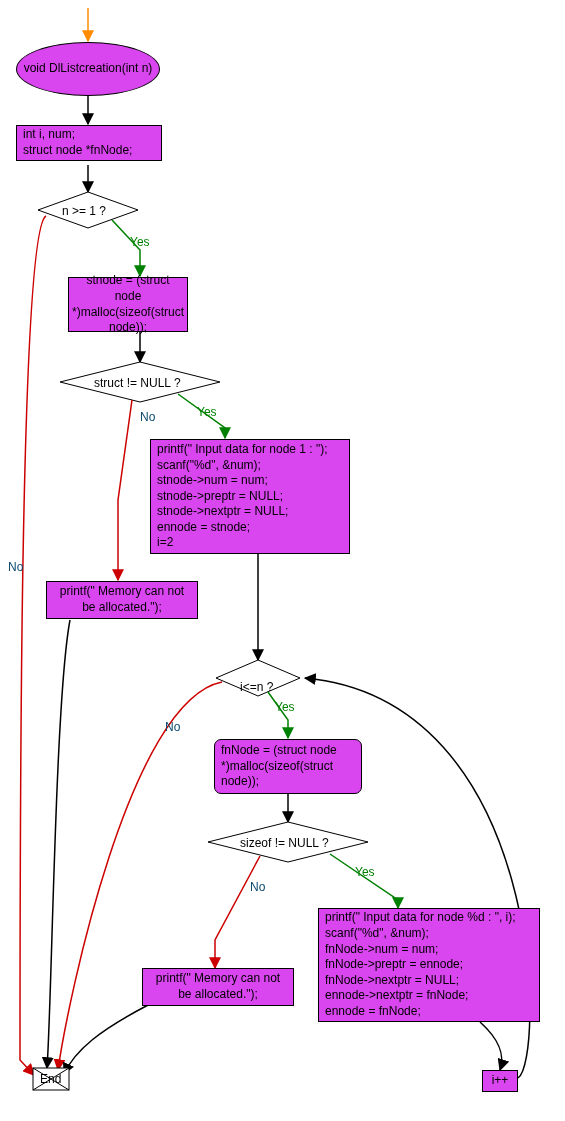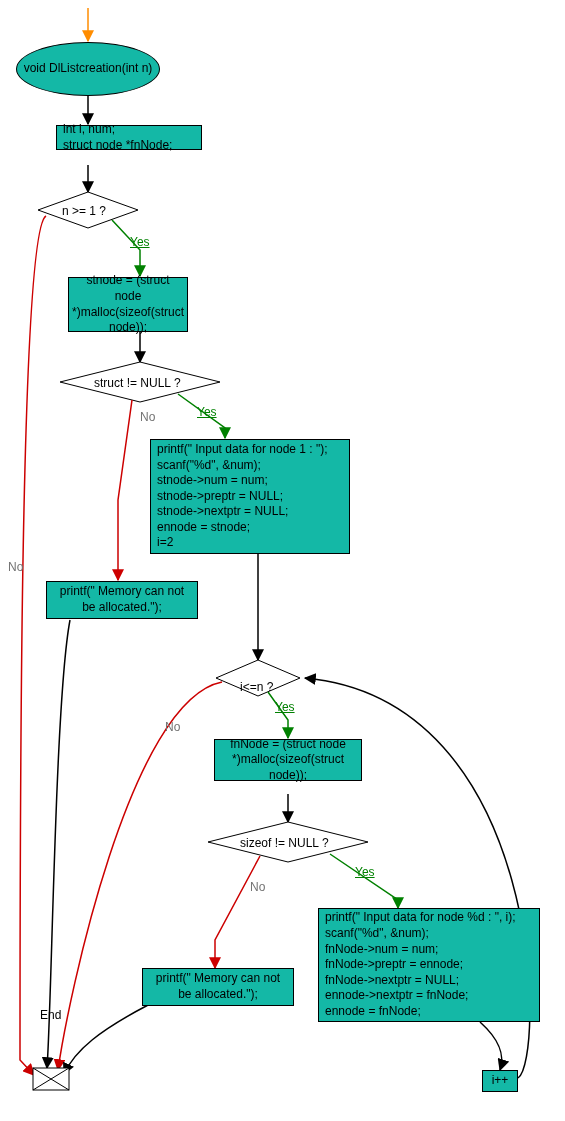--- a/index.html
+++ b/index.html
@@ -16,21 +16,21 @@
   }
   svg {
     position: absolute;
     top: 0; left: 0;
     width: 565px;
     height: 1121px;
     pointer-events: none;
   }
   .node {
     position: absolute;
-    background: #14b8a6;
+    background: #d946ef;
     text-align: center;
     display: flex;
     align-items: center;
     justify-content: center;
     padding: 4px 6px;
     line-height: 1.3;
   }
   .rect {
     border: 1px solid #000;
     text-align: left;
@@ -45,22 +45,22 @@
     text-align: center;
     line-height: 1.3;
     white-space: nowrap;
   }
   .label {
     position: absolute;
     background: transparent;
     font-size: 12px;
     white-space: nowrap;
   }
-  .yes { color: #008000; text-decoration: underline; }
-  .no  { color: #737373; }
+  .yes { color: #008000; }
+  .no  { color: #0c4a6e; }
 </style>
 </head>
 <body>
 
 <svg viewBox="0 0 565 1121">
   <defs>
     <marker id="arr-black" viewBox="0 0 10 10" refX="9" refY="5" markerWidth="8" markerHeight="8" orient="auto">
       <path d="M0,0 L10,5 L0,10 z" fill="#000"></path>
     </marker>
     <marker id="arr-green" viewBox="0 0 10 10" refX="9" refY="5" markerWidth="8" markerHeight="8" orient="auto">
@@ -120,21 +120,21 @@
 
   <rect x="33" y="1068" width="36" height="22" fill="#fff" stroke="#000"></rect>
   <line x1="33" y1="1068" x2="69" y2="1090" stroke="#000"></line>
   <line x1="69" y1="1068" x2="33" y2="1090" stroke="#000"></line>
 </svg>
 
 <div class="node ellipse" style="left:16px; top:42px; width:144px; height:54px;">
   <span>void DlListcreation(int n)</span>
 </div>
 
-<div class="node rect" style="left:16px; top:125px; width:146px; height:25px; white-space:pre-line;margin-left:40px;">
+<div class="node rect" style="left:16px; top:125px; width:146px; height:36px; white-space:pre-line;">
   <span>int i, num;
 struct node *fnNode;</span>
 </div>
 
 <div class="diamond" style="left:62px; top:204px;text-align:center;">
   <span>n &gt;= 1 ?</span>
 </div>
 
 <div class="node rect" style="left:68px; top:277px; width:120px; height:55px; text-align:center; justify-content:center;">
   <span>stnode = (struct node *)malloc(sizeof(struct node));</span>
@@ -155,21 +155,21 @@
 </div>
 
 <div class="node rect" style="left:46px; top:581px; width:152px; height:38px; text-align:center; justify-content:center;">
   <span>printf(" Memory can not be allocated.");</span>
 </div>
 
 <div class="diamond" style="left:240px; top:672px;margin-top:8px;">
   <span>i&lt;=n ?</span>
 </div>
 
-<div class="node rect" style="left:214px; top:739px; width:148px; height:42px; text-align:center; justify-content:center;">
+<div class="node rect" style="left:214px; top:739px; width:148px; height:55px; justify-content:center;border-radius:7px;">
   <span>fnNode = (struct node *)malloc(sizeof(struct node));</span>
 </div>
 
 <div class="diamond" style="left:240px; top:836px;">
   <span>sizeof != NULL ?</span>
 </div>
 
 <div class="node rect" style="left:318px; top:908px; width:222px; height:114px; white-space:pre-line;">
   <span>printf(" Input data for node %d : ", i);
 scanf("%d", &amp;num);
@@ -181,21 +181,21 @@
 </div>
 
 <div class="node rect" style="left:142px; top:968px; width:152px; height:38px; text-align:center; justify-content:center;">
   <span>printf(" Memory can not be allocated.");</span>
 </div>
 
 <div class="node rect" style="left:482px; top:1070px; width:36px; height:22px; text-align:center; justify-content:center;">
   <span>i++</span>
 </div>
 
-<div class="label" style="left:40px; top:1008px;">
+<div class="label" style="left:40px; top:1072px;">
   <span>End</span>
 </div>
 
 <div class="label yes" style="left:130px; top:235px;">Yes</div>
 <div class="label no" style="left:8px;  top:560px;">No</div>
 
 <div class="label yes" style="left:197px; top:405px;">Yes</div>
 <div class="label no" style="left:140px; top:410px;">No</div>
 
 <div class="label yes" style="left:275px; top:700px;">Yes</div>

